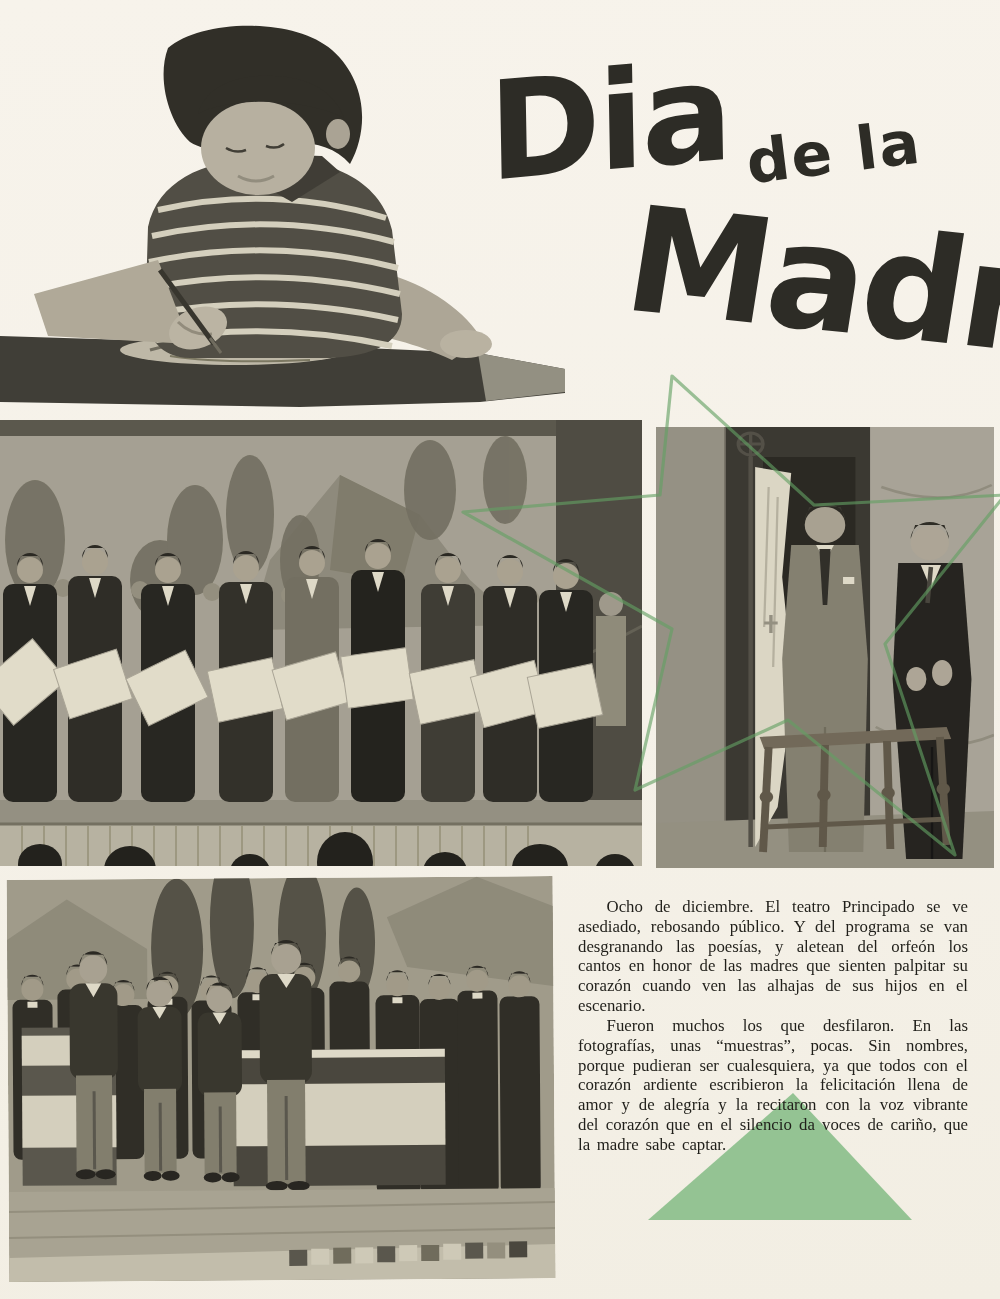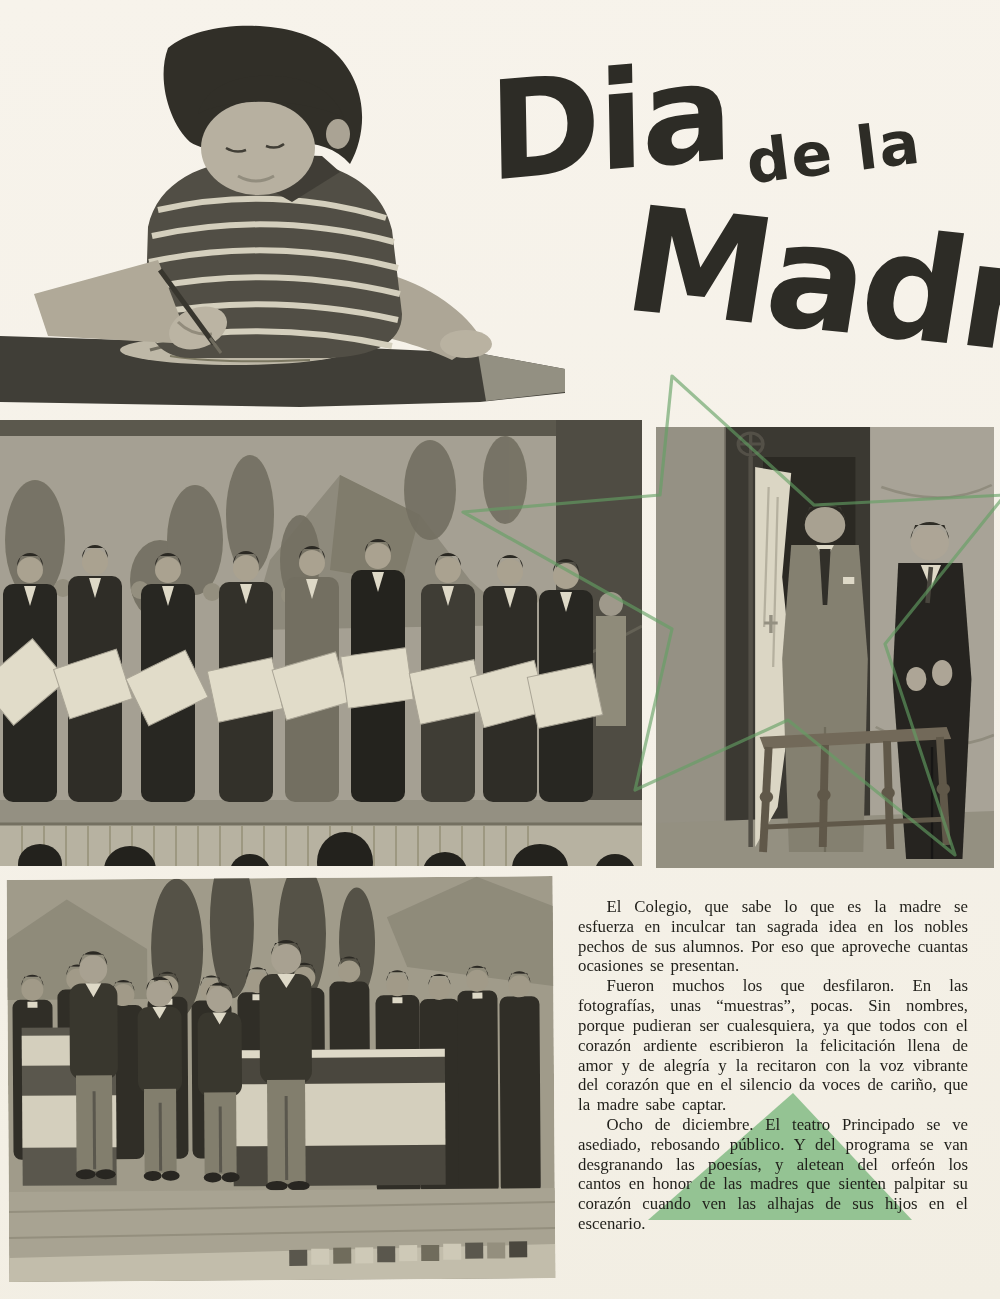--- a/index.html
+++ b/index.html
@@ -415,18 +415,17 @@
     <polygon points="672,376 814,505 1005,495 885,644 955,855 788,720 635,790 672,629 463,512 660,495" fill="none" stroke="#63a063" stroke-width="3.2" stroke-linejoin="round"></polygon>
   </svg>
 
   <div>
     <span id="title-dia" class="title-word">Dia</span>
     <span id="title-dela" class="title-word">de la</span>
     <span id="title-madre" class="title-word">Madre</span>
   </div>
 
   <div class="article" lang="es">
-    <p>El Colegio, que sabe lo que es la madre se esfuerza en inculcar tan sagrada idea en los nobles pechos de sus alumnos. Por eso que aproveche cuantas ocasiones se presentan.</p>
+    <p>Ocho de diciembre. El teatro Principado se ve asediado, rebosando público. Y del programa se van desgranando las poesías, y aletean del orfeón los cantos en honor de las madres que sienten palpitar su corazón cuando ven las alhajas de sus hijos en el escenario.</p>
     <p>Fueron muchos los que desfilaron. En las fotografías, unas “muestras”, pocas. Sin nombres, porque pudieran ser cualesquiera, ya que todos con el corazón ardiente escribieron la felicitación llena de amor y de alegría y la recitaron con la voz vibrante del corazón que en el silencio da voces de cariño, que la madre sabe captar.</p>
-    <p>Ocho de diciembre. El teatro Principado se ve asediado, rebosando público. Y del programa se van desgranando las poesías, y aletean del orfeón los cantos en honor de las madres que sienten palpitar su corazón cuando ven las alhajas de sus hijos en el escenario.</p>
   </div>
 
 </div>
 
 </body></html>

